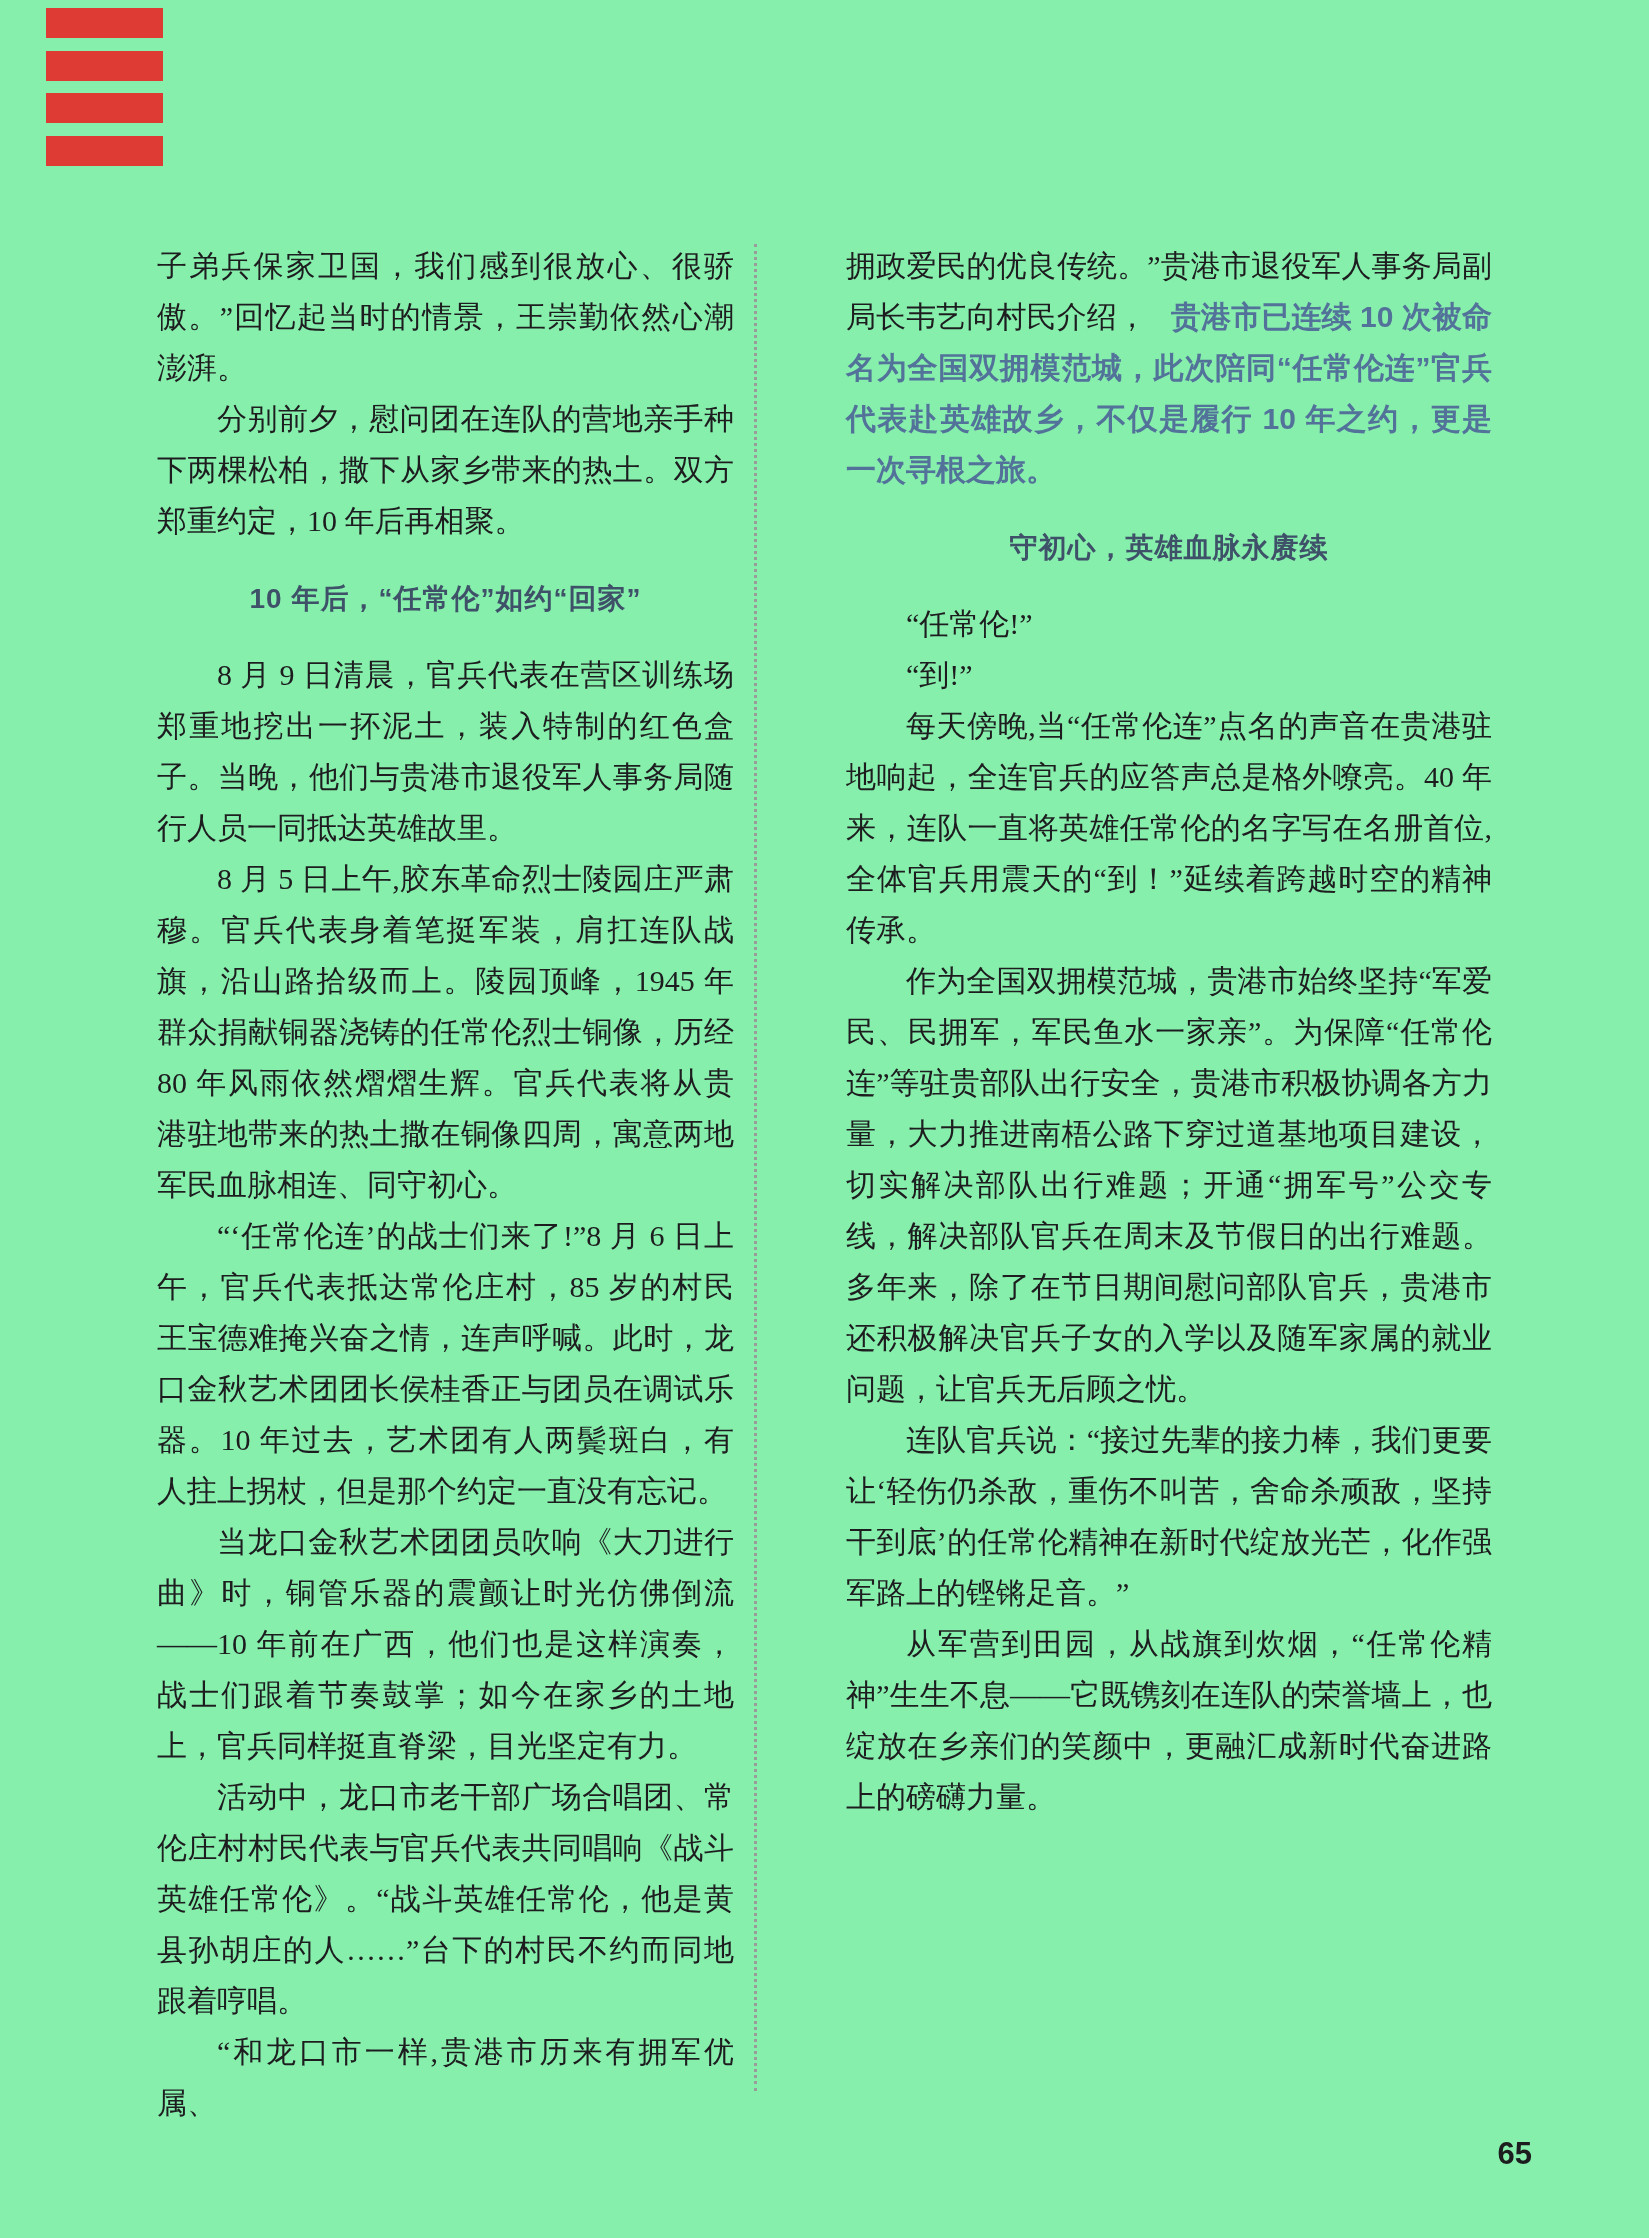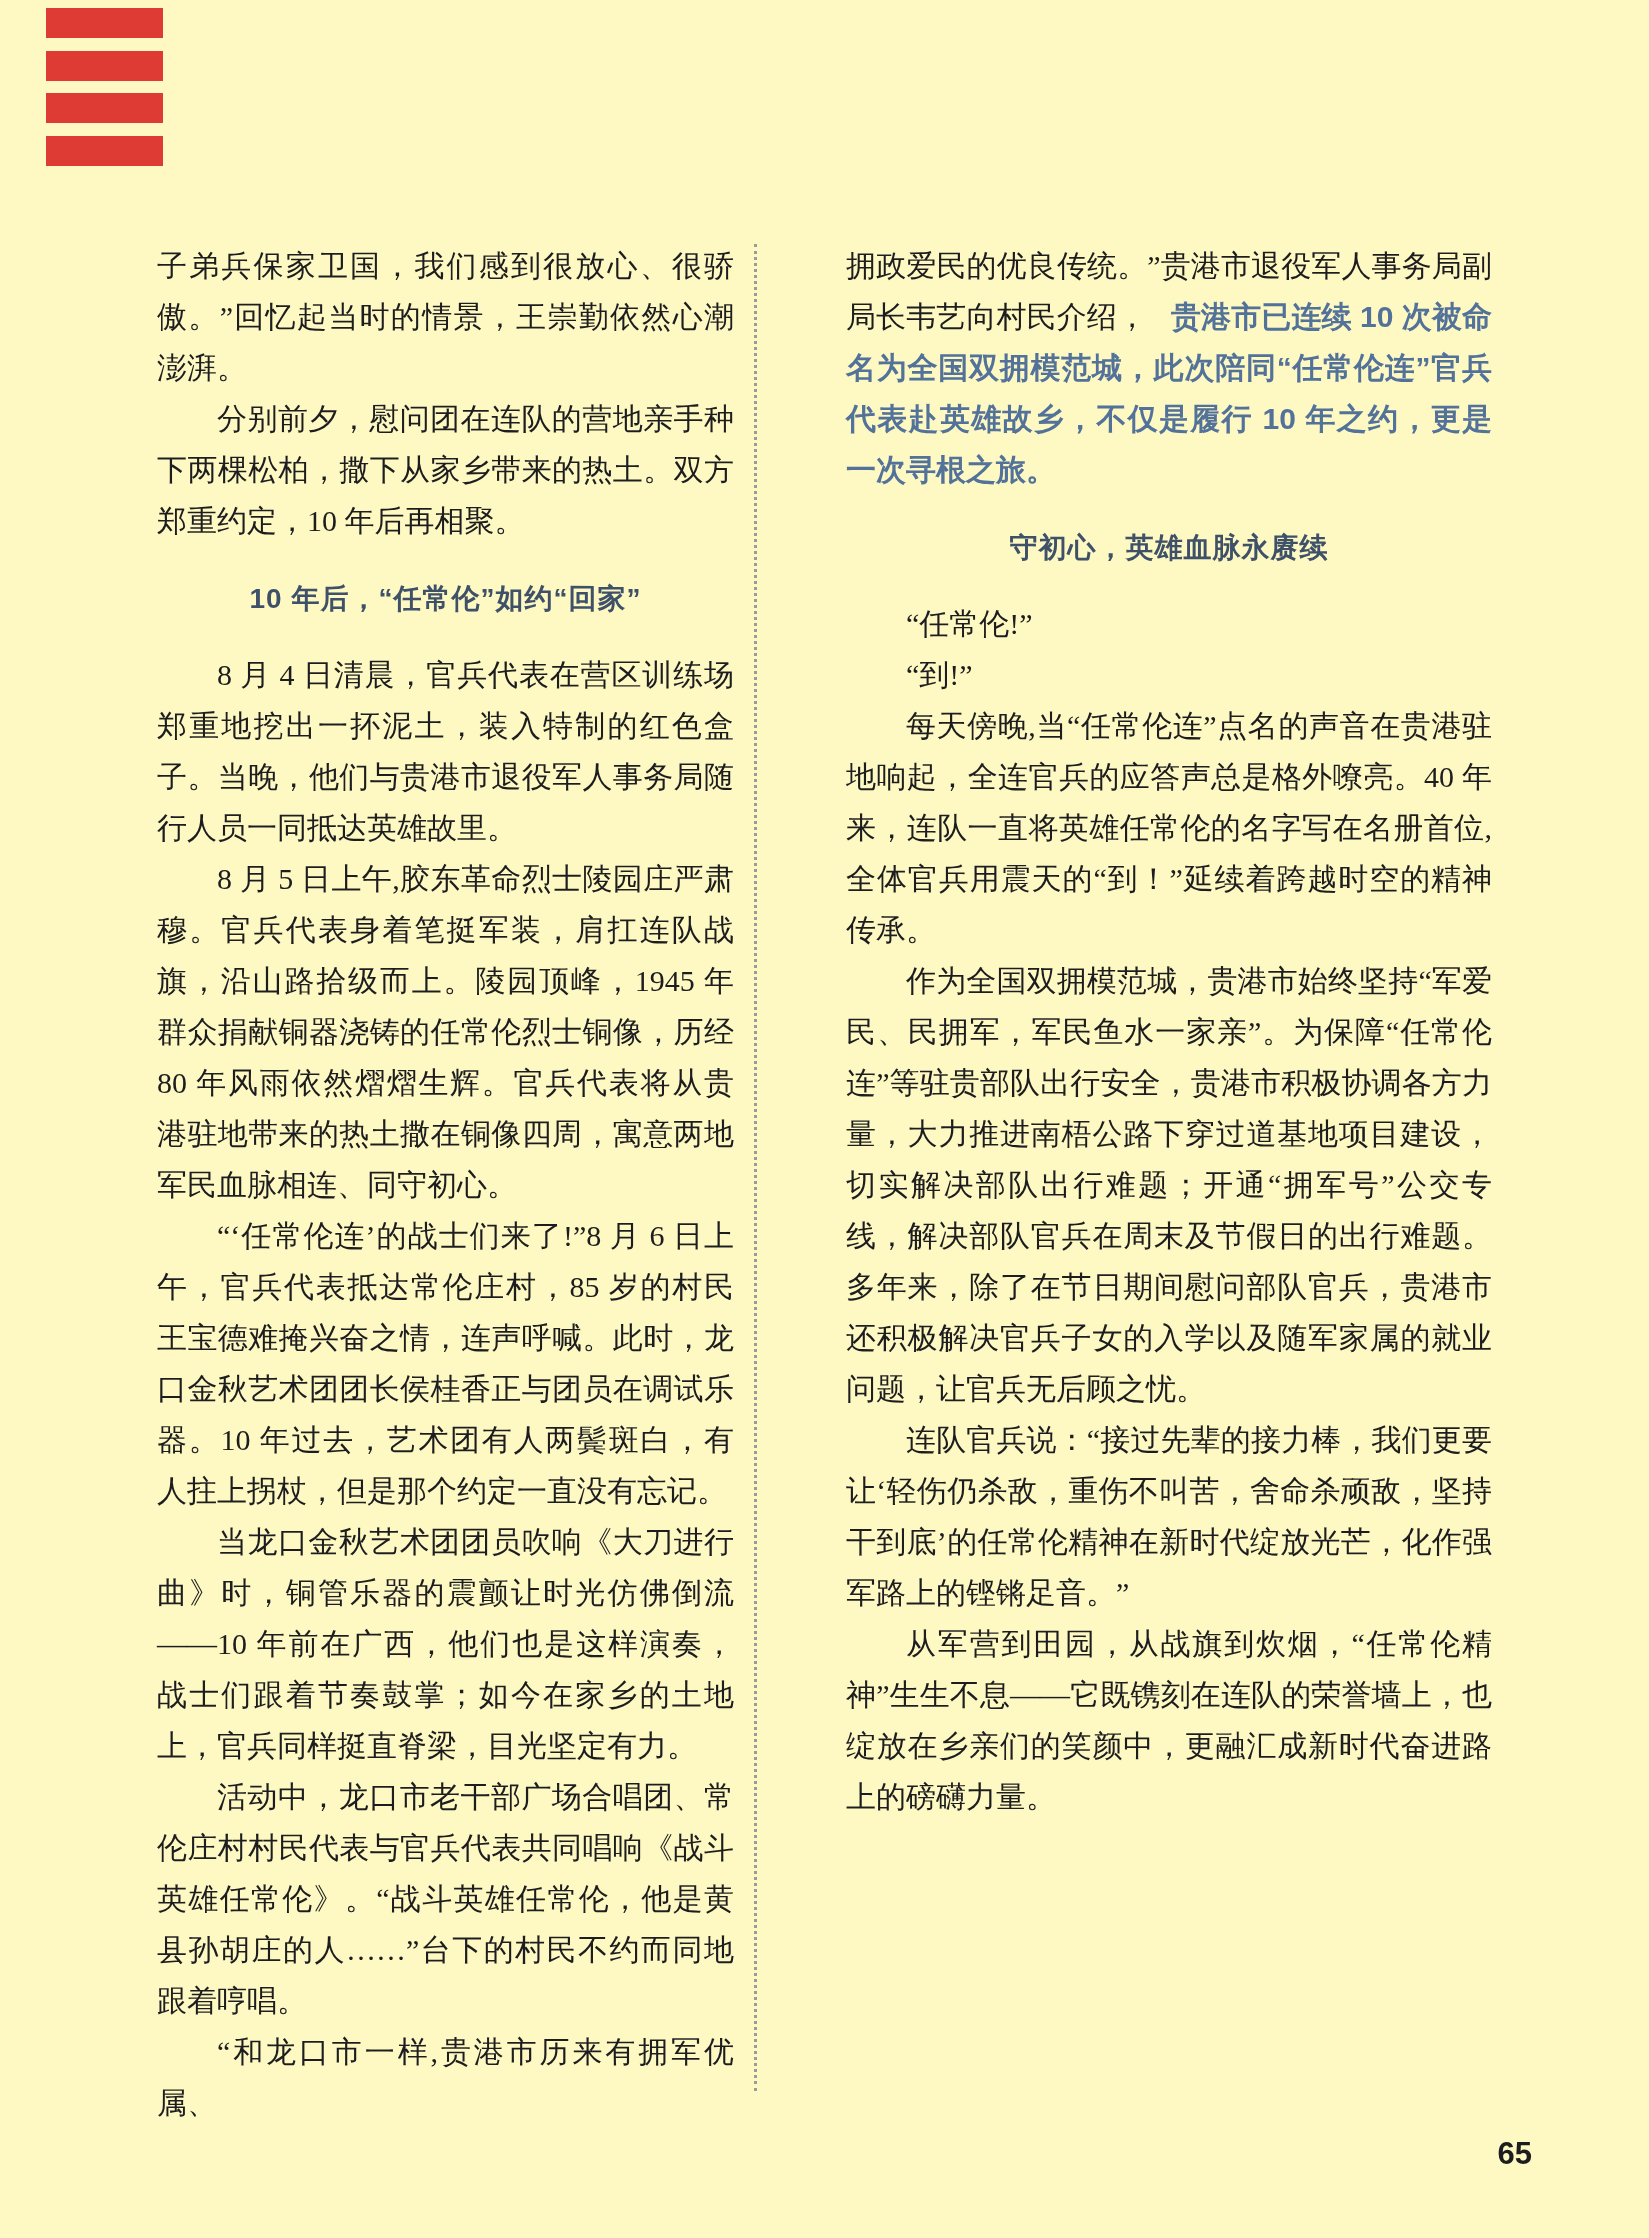--- a/index.html
+++ b/index.html
@@ -71,37 +71,37 @@
     bottom: 67px;
     font-family: "Liberation Sans", "DejaVu Sans", sans-serif;
     font-weight: bold;
     font-size: 31px;
     color: #1d1d1f;
   }
 </style>
 </head>
 <body>
 
-<div class="page" style="background: #fef9c3; color: rgb(29, 29, 31);">
+<div class="page" style="background: #86efac; color: rgb(29, 29, 31);">
 
   <div class="corner-stripes">
       <div class="stripe" style="background: rgb(221, 59, 51);"></div>
       <div class="stripe" style="background: rgb(221, 59, 51);"></div>
       <div class="stripe" style="background: rgb(221, 59, 51);"></div>
       <div class="stripe" style="background: rgb(221, 59, 51);"></div>
     </div>
 
   <div class="dotted-divider"></div>
 
   <div class="columns">
     <div class="col col-left">
         <p><span>子弟兵保家卫国，我们感到很放心、很骄傲。”回忆起当时的情景，王崇勤依然心潮澎湃。</span></p>
         <p class="indent"><span>分别前夕，慰问团在连队的营地亲手种下两棵松柏，撒下从家乡带来的热土。双方郑重约定，10 年后再相聚。</span></p>
         <h2 style="color: rgb(62, 81, 104);">10 年后，“任常伦”如约“回家”</h2>
-        <p class="indent"><span>8 月 4 日清晨，官兵代表在营区训练场郑重地挖出一抔泥土，装入特制的红色盒子。当晚，他们与贵港市退役军人事务局随行人员一同抵达英雄故里。</span></p>
+        <p class="indent"><span>8 月 9 日清晨，官兵代表在营区训练场郑重地挖出一抔泥土，装入特制的红色盒子。当晚，他们与贵港市退役军人事务局随行人员一同抵达英雄故里。</span></p>
         <p class="indent"><span>8 月 5 日上午,胶东革命烈士陵园庄严肃穆。官兵代表身着笔挺军装，肩扛连队战旗，沿山路拾级而上。陵园顶峰，1945 年群众捐献铜器浇铸的任常伦烈士铜像，历经 80 年风雨依然熠熠生辉。官兵代表将从贵港驻地带来的热土撒在铜像四周，寓意两地军民血脉相连、同守初心。</span></p>
         <p class="indent"><span>“‘任常伦连’的战士们来了!”8 月 6 日上午，官兵代表抵达常伦庄村，85 岁的村民王宝德难掩兴奋之情，连声呼喊。此时，龙口金秋艺术团团长侯桂香正与团员在调试乐器。10 年过去，艺术团有人两鬓斑白，有人拄上拐杖，但是那个约定一直没有忘记。</span></p>
         <p class="indent"><span>当龙口金秋艺术团团员吹响《大刀进行曲》时，铜管乐器的震颤让时光仿佛倒流——10 年前在广西，他们也是这样演奏，战士们跟着节奏鼓掌；如今在家乡的土地上，官兵同样挺直脊梁，目光坚定有力。</span></p>
         <p class="indent"><span>活动中，龙口市老干部广场合唱团、常伦庄村村民代表与官兵代表共同唱响《战斗英雄任常伦》。“战斗英雄任常伦，他是黄县孙胡庄的人……”台下的村民不约而同地跟着哼唱。</span></p>
         <p class="indent"><span>“和龙口市一样,贵港市历来有拥军优属、</span></p>
       </div>
     <div class="col col-right">
         <p><span>拥政爱民的优良传统。”贵港市退役军人事务局副局长韦艺向村民介绍，</span><span class="em" style="color: rgb(83, 114, 154);">贵港市已连续 10 次被命名为全国双拥模范城，此次陪同“任常伦连”官兵代表赴英雄故乡，不仅是履行 10 年之约，更是一次寻根之旅。</span></p>
         <h2 style="color: rgb(62, 81, 104);">守初心，英雄血脉永赓续</h2>
         <p class="indent"><span>“任常伦!”</span></p>

